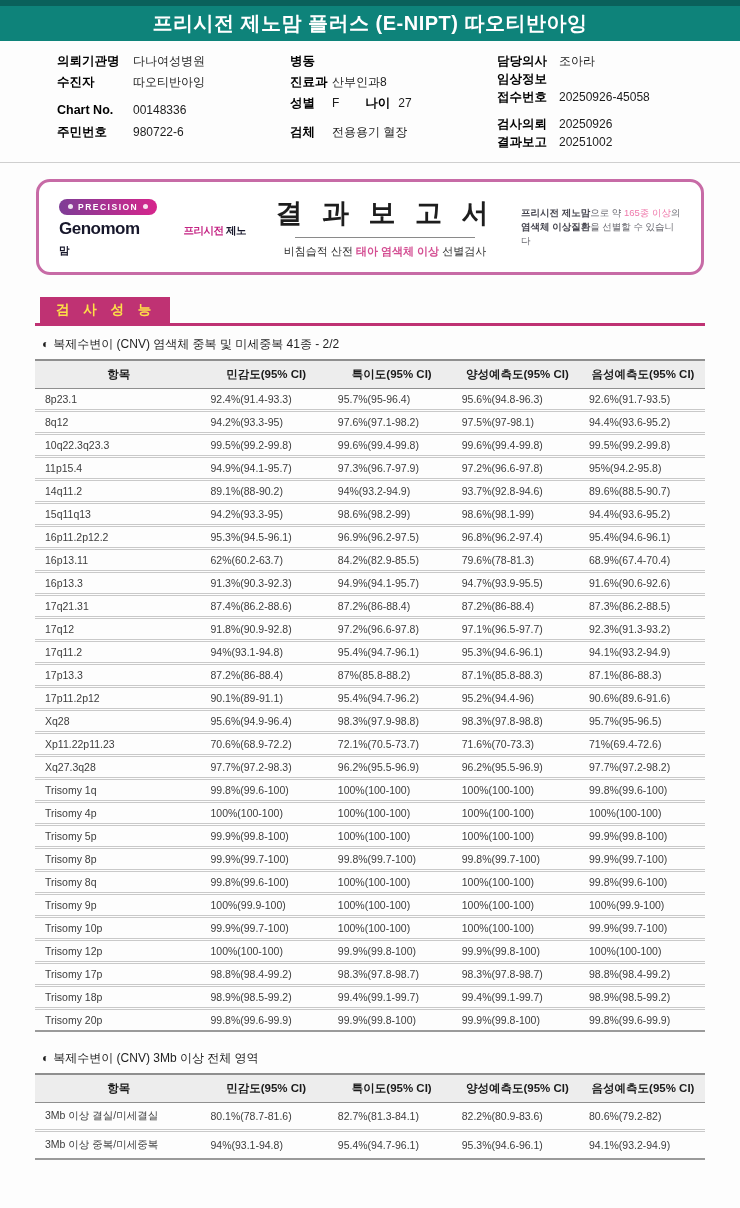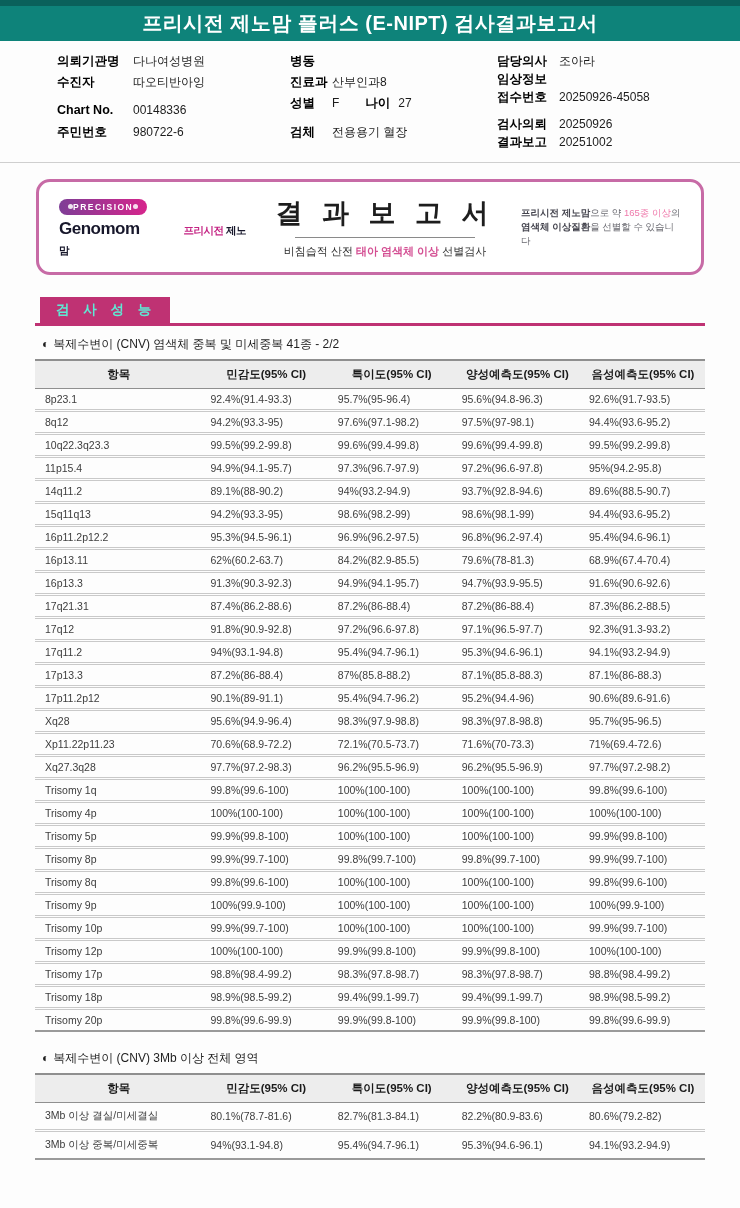--- a/index.html
+++ b/index.html
@@ -21,58 +21,58 @@
   .info-row.gap { margin-top:8px; }
   .ilabel { font-weight:bold; font-size:12.5px; color:#000; }
   .c1 .ilabel { width:76px; }
   .c2 .ilabel { width:42px; }
   .c3 .ilabel { width:62px; }
   .ilabel2 { font-weight:bold; font-size:12.5px; color:#000; margin-left:26px; margin-right:8px; }
 
   
   .report-box { width:668px; height:96px; margin:16px auto 0 auto; border:3px solid #c76ba6; border-radius:14px; background:#fff; display:flex; align-items:center; padding:0 20px; }
   .brand-block { width:190px; }
-  .badge { display:inline-flex; align-items:center; background:linear-gradient(90deg,#7e3d96,#d6258c); color:#fff; font-size:8.5px; font-weight:bold; letter-spacing:1.5px; padding:3px 9px; border-radius:10px; }
+  .badge { display:inline-flex; align-items:center; gap:5px; background:linear-gradient(90deg,#7e3d96,#d6258c); color:#fff; font-size:8.5px; font-weight:bold; letter-spacing:1.5px; padding:3px 9px; border-radius:10px; }
   .badge .dot { width:5px; height:5px; border-radius:50%; background:rgba(255,255,255,.85); }
   .brand-line { margin-top:4px; font-size:17px; font-weight:bold; color:#17172b; letter-spacing:-0.5px; }
   .brand-kr { font-size:10.5px; font-weight:bold; margin-left:4px; }
   .brand-kr .acc { color:#c42383;margin-left:40px; }
   .brand-kr .rest { color:#17172b; }
   .banner-center { flex:1; text-align:center; }
   .banner-title { font-size:27px; font-weight:bold; color:#1d1d1d; letter-spacing:6px; }
   .banner-divider { width:180px; height:1px; background:#8a8a8a; margin:6px auto 6px auto; }
   .banner-subtitle { font-size:11px; color:#2b2b2b; }
   .banner-subtitle .acc { color:#d44f93; font-weight:bold; }
   .banner-blurb { width:160px; font-size:9.5px; line-height:1.5; color:#6b6b72; text-align:left; }
   .banner-blurb b { color:#44444e; }
   .banner-blurb .acc { color:#ef79ab; }
 
   
   .section-head { margin:22px 0 0 40px; }
-  .section-tab { display:inline-block; background:#bf3273; color:#5eead4; font-size:13.5px; font-weight:bold; letter-spacing:5px; padding:4px 14px 4px 16px; }
+  .section-tab { display:inline-block; background:#bf3273; color:#fde047; font-size:13.5px; font-weight:bold; letter-spacing:5px; padding:4px 14px 4px 16px; }
   .section-rule { width:670px; height:3px; background:#bf3273; margin:0 auto; }
   .caption { margin:10px 0 6px 42px; font-size:12px; color:#1e1e1e; }
   .caption .bullet { font-size:12px; margin-right:4px; }
 
   
   table.perf { width:670px; margin:2px auto 0 auto; border-collapse:collapse; table-layout:fixed; }
   table.perf th { background:#ededed; border-top:2px solid #8f8f8f; border-bottom:1px solid #8f8f8f; font-size:11.5px; font-weight:bold; color:#1a1a1a; padding:6px 0; text-align:center; }
   table.perf td { font-size:10.5px; color:#3c3c3c; padding:4px 2px 4px 8px; border-bottom:3px double #c9c9c9; text-align:left; white-space:nowrap; }
   table.perf tr td:first-child { padding-left:10px; }
   table.perf tbody tr:last-child td { border-bottom:2px solid #9a9a9a; }
   table.perf.small td { padding-top:6px; padding-bottom:6px; }
   .caption2 { margin-top:18px; }
 </style>
 </head>
 <body>
 
 <div class="top-strip"></div>
 
 <div class="title-bar">
-  <h1>프리시전 제노맘 플러스 (E-NIPT) 검사결과보고서</h1>
+  <h1>프리시전 제노맘 플러스 (E-NIPT) 따오티반아잉</h1>
 </div>
 
 <div class="info">
   <div class="info-col c1">
     <div class="info-row">
         <span class="ilabel">의뢰기관명</span>
         <span>다나여성병원</span>
       </div>
     <div class="info-row">
         <span class="ilabel">수진자</span>

